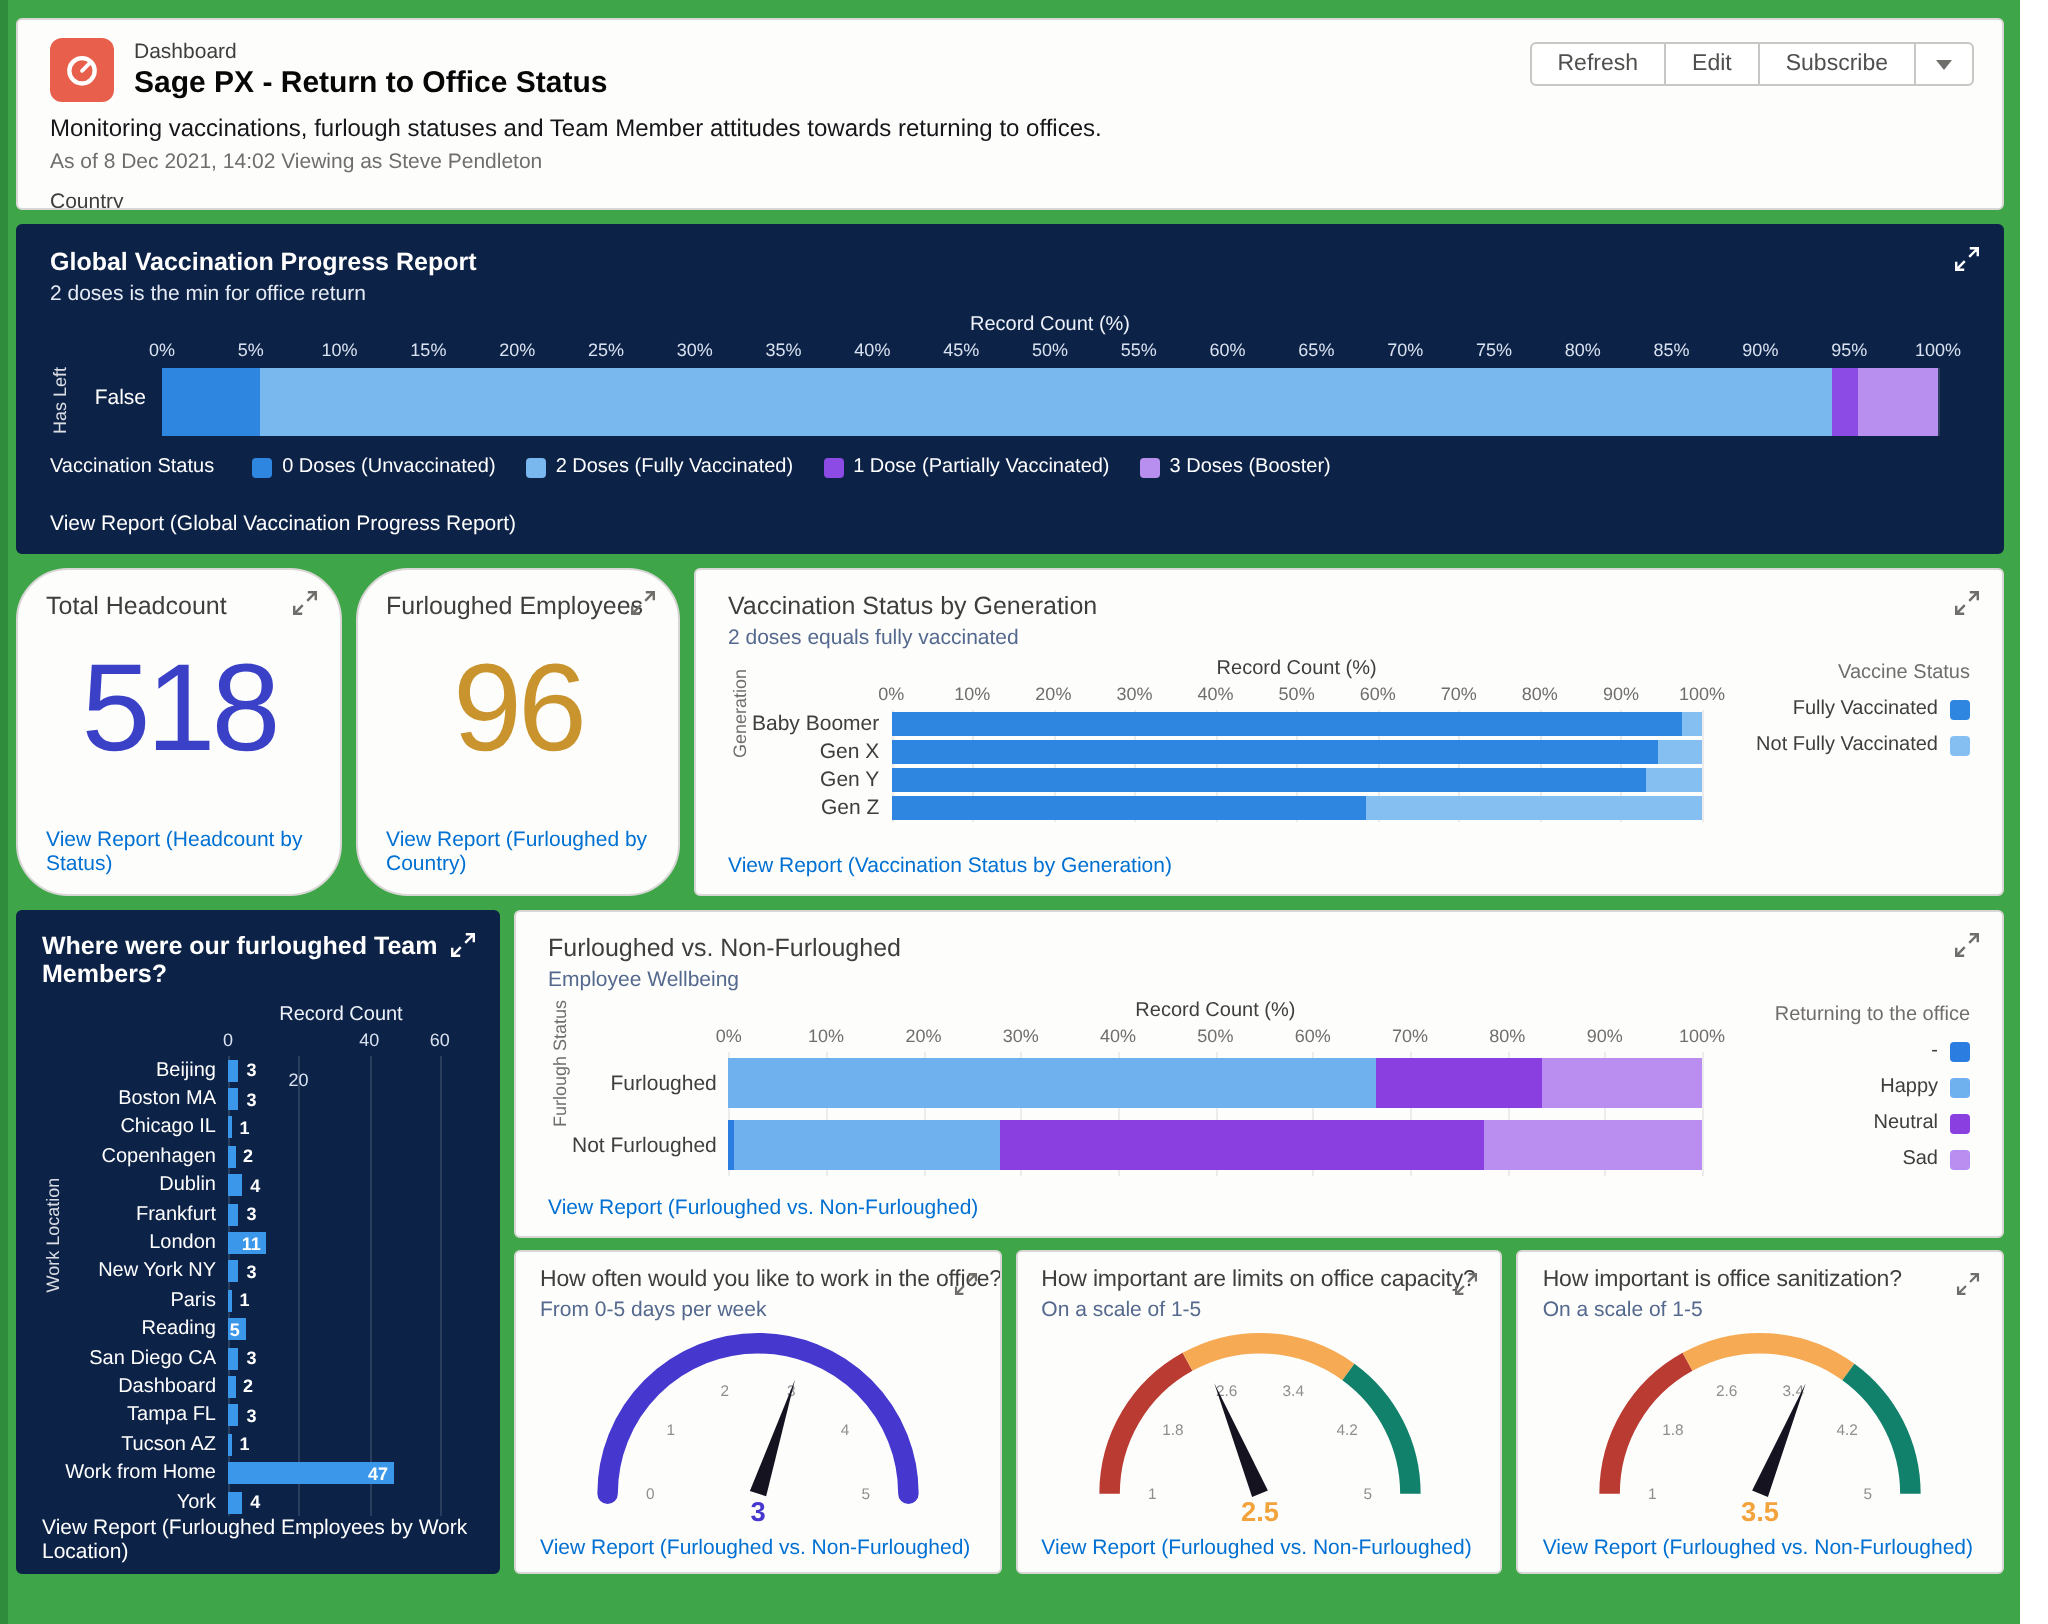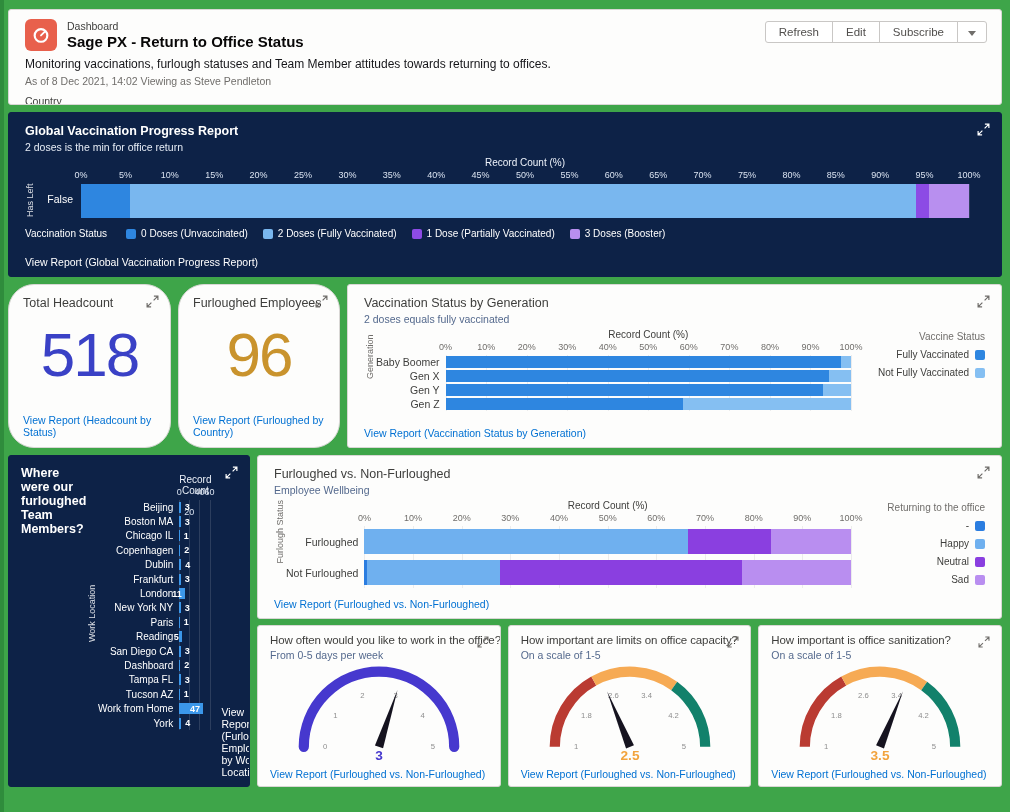--- a/index.html
+++ b/index.html
@@ -81,21 +81,21 @@
   .cat-col .cat { height:var(--rowh); display:flex; align-items:center; justify-content:flex-end; }
   .srow { height:var(--rowh); display:flex; align-items:center; position:relative; z-index:1; }
   .sbar { width:100%; height:var(--barh); display:flex; }
   .legend-col { width:118px; flex:0 0 auto; display:flex; flex-direction:column; align-items:flex-end; gap:7px; font-size:10px; color:#3E3E3C; padding-top:2px; }
   .legend-col .lg-title { color:#706E6B; }
   .legend-col .lg-item { display:flex; align-items:flex-end; gap:6px; }
   .gen-card .vr, .wellbeing-card .vr { margin-top:auto; }
 
   
   .row3 { height:332px; display:flex; gap:7px; }
-  .left-navy { width:242px; flex:0 0 auto; padding:10px 12px 8px; display:flex; flex-direction:row; }
+  .left-navy { width:242px; flex:0 0 auto; padding:10px 12px 8px; display:flex; flex-direction:column; }
   .loc-chart { display:flex; flex:1; margin-top:8px; }
   .loc-chart .rotlab { width:11px; padding-top:26px; flex:0 0 auto; }
   .loc-cats { width:82px; }
   .loc-cats .cat { font-size:10px; }
   .loc-plot .plot-inner { margin-right:10px; }
   .lrow { position:relative; height:var(--rowh); display:flex; align-items:center; z-index:1; }
   .lbar { height:11px; display:flex; align-items:center; justify-content:flex-end; }
   .lbar .lval { padding-right:3px; }
   .lval { font-size:9px; color:#fff; font-weight:700; }
   .lval.outside { position:absolute; top:50%; transform:translateY(-50%); }

